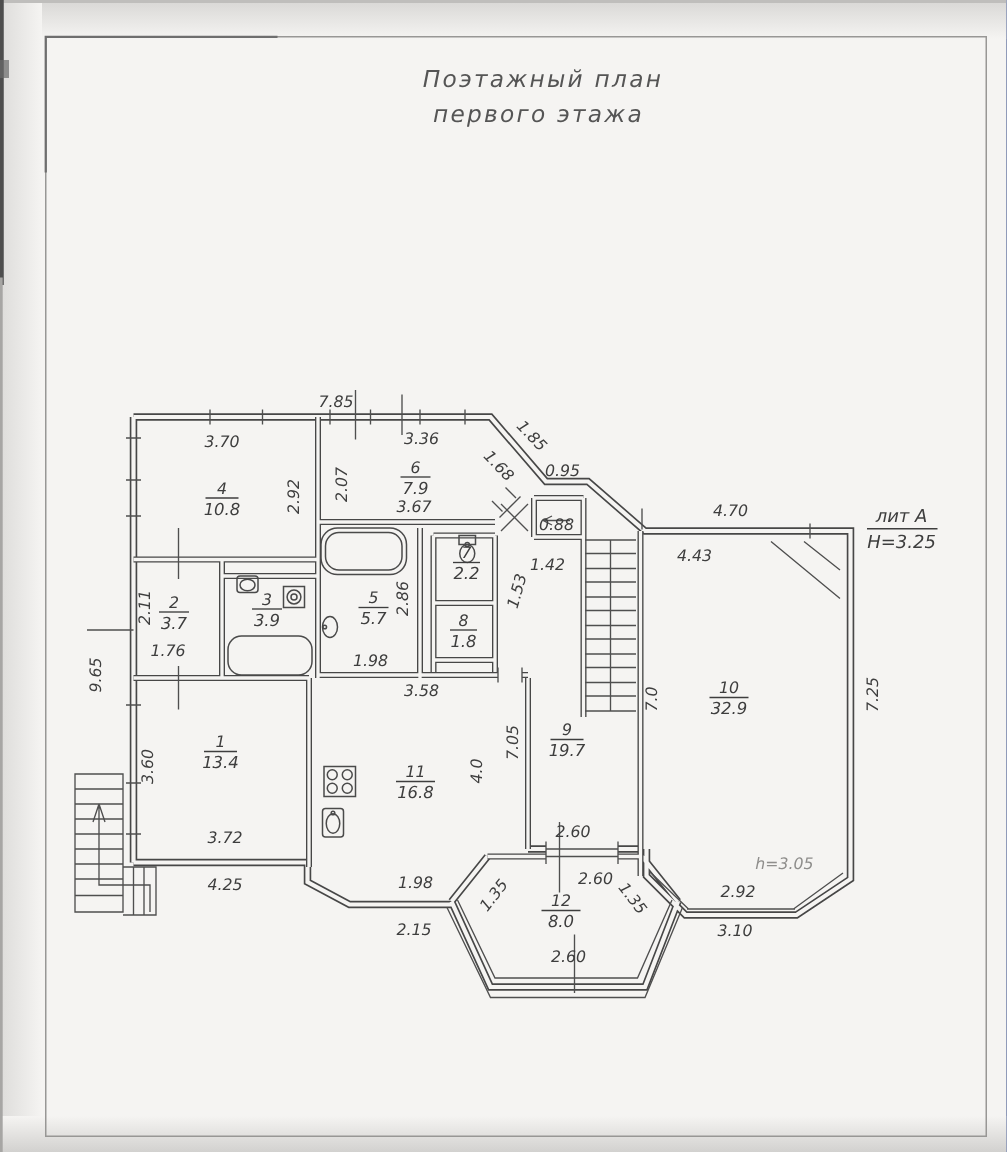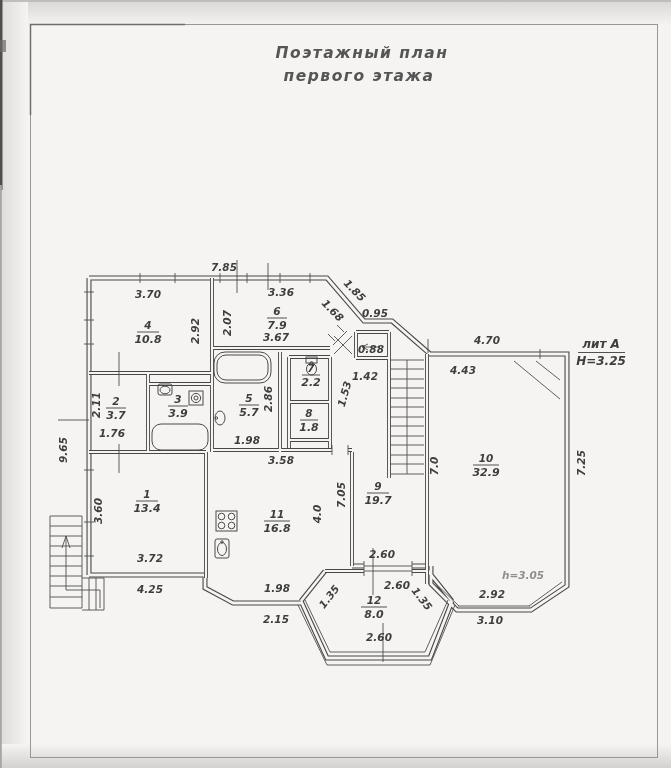--- a/index.html
+++ b/index.html
@@ -1,17 +1,17 @@
 <!DOCTYPE html>
 <html><head>
 <meta charset="utf-8">
 <style>
   html,body{margin:0;padding:0;background:#8a8a8a;}
   .page{position:relative;width:671px;height:768px;background:#1d4ed8;overflow:hidden;
-        font-family:"DejaVu Sans", sans-serif;font-weight:bold;}
+        font-family:"DejaVu Sans", sans-serif;}
   svg{position:absolute;left:0;top:0;}
   text{font-family:"DejaVu Sans", sans-serif;font-style:italic;fill:#3e3e3e;}
   .dim{font-size:10.5px;text-anchor:middle;}
   .rn{font-size:10.5px;text-anchor:middle;}
   .ra{font-size:11px;text-anchor:middle;}
   .title-line{font-size:15.5px;fill:#555;letter-spacing:1.5px;text-anchor:middle;}
   .legend{font-size:12px;text-anchor:middle;}
   .gray{fill:#8f8e8c;}
   .ul{stroke:#3e3e3e;stroke-width:0.9;}
 </style>

